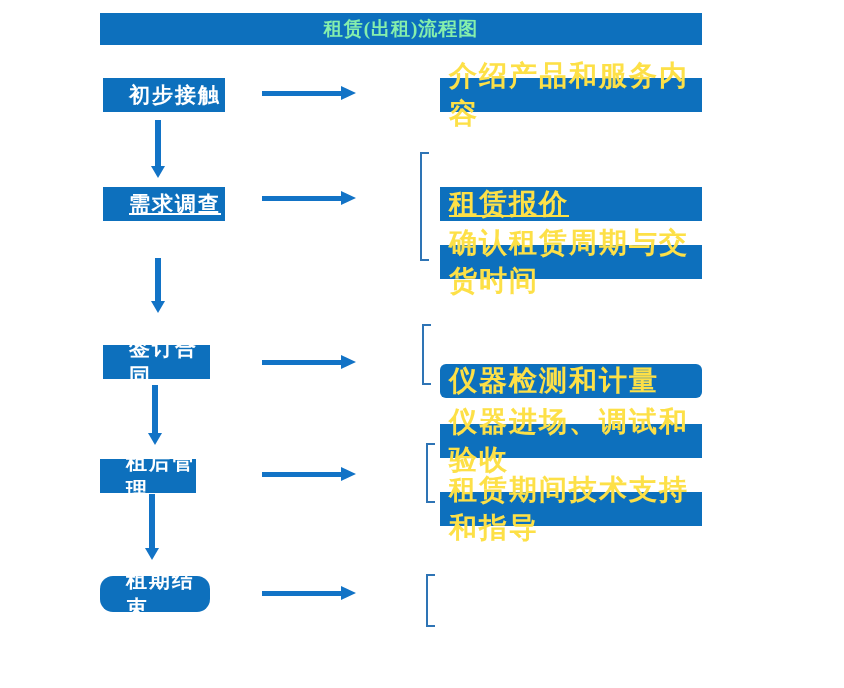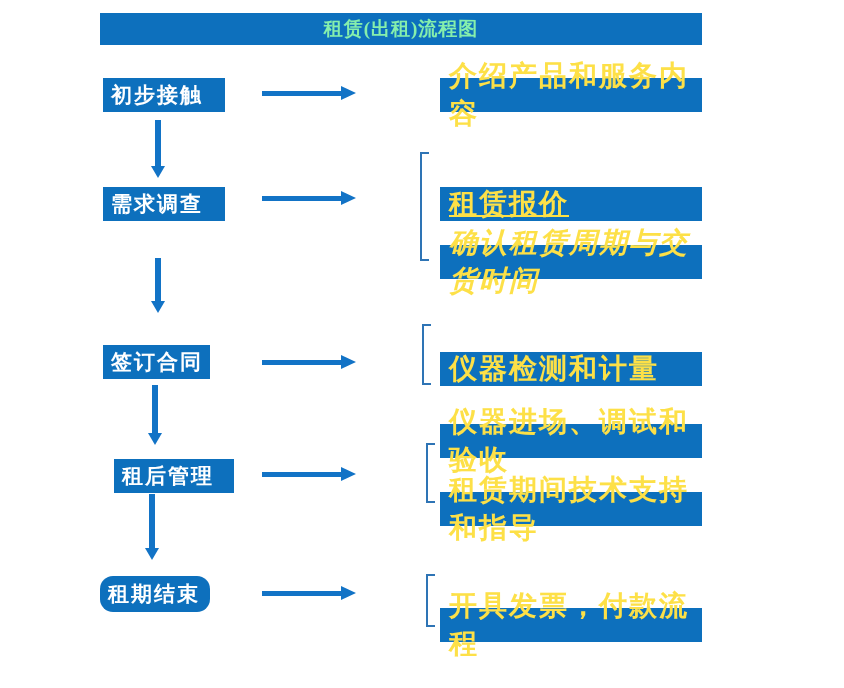--- a/index.html
+++ b/index.html
@@ -32,21 +32,21 @@
   
   .lbox {
     position: absolute;
     height: 34px;
     background: #0d70bd;
     color: #ffffff;
     font-size: 21px;
     font-weight: bold;
     display: flex;
     align-items: center;
-    padding-left: 8px;
+    padding-left: 26px;
     box-sizing: border-box;
     letter-spacing: 2px;
   }
   
   .rbox {
     position: absolute;
     left: 440px;
     width: 262px;
     height: 34px;
     background: #0d70bd;
@@ -105,23 +105,23 @@
   }
 </style>
 </head>
 <body>
 
 <div class="canvas">
 
   <div class="title-bar">租赁(出租)流程图</div>
 
   <div class="lbox" style="left:103px; top:78px;  width:122px;">初步接触</div>
-  <div class="lbox" style="left:103px; top:187px; width:122px;">需求调查</div>
+  <div class="lbox" style="left:103px; top:187px; width:122px;text-decoration:underline;">需求调查</div>
   <div class="lbox" style="left:103px; top:345px; width:107px;">签订合同</div>
-  <div class="lbox" style="left:100px; top:459px; width:120px;margin-left:14px;">租后管理</div>
+  <div class="lbox" style="left:100px; top:459px; width:96px;">租后管理</div>
   <div class="lbox" style="left:100px; top:576px; width:110px; height:36px;border-radius:13px;">租期结束</div>
 
   <div class="varrow" style="left:151px; top:120px;">
     <div class="vshaft" style="height:46px;"></div>
     <div class="vhead"></div>
   </div>
   <div class="varrow" style="left:151px; top:258px;">
     <div class="vshaft" style="height:43px;"></div>
     <div class="vhead"></div>
   </div>
@@ -156,22 +156,21 @@
   </div>
 
   <div class="bracket" style="left:420px; top:152px; height:109px;"></div>
   <div class="bracket" style="left:422px; top:324px; height:61px;"></div>
   <div class="bracket" style="left:426px; top:443px; height:60px;"></div>
   <div class="bracket" style="left:426px; top:574px; height:53px;"></div>
 
   <div class="rbox" style="top:78px;">介绍产品和服务内容</div>
 
   <div class="rbox" style="top:187px;text-decoration:underline;">租赁报价</div>
-  <div class="rbox" style="top:245px;font-style:italic;">确认租赁周期与交货时间</div>
+  <div class="rbox" style="top:245px;">确认租赁周期与交货时间</div>
 
-  <div class="rbox" style="top:352px;">仪器检测和计量</div>
+  <div class="rbox" style="top:364px;border-radius:6px;">仪器检测和计量</div>
 
   <div class="rbox" style="top:424px;">仪器进场、调试和验收</div>
   <div class="rbox" style="top:492px;font-family:Liberation Mono, monospace;">租赁期间技术支持和指导</div>
 
-  <div class="rbox" style="top:608px;">开具发票，付款流程</div>
 
 </div>
 
 </body></html>

